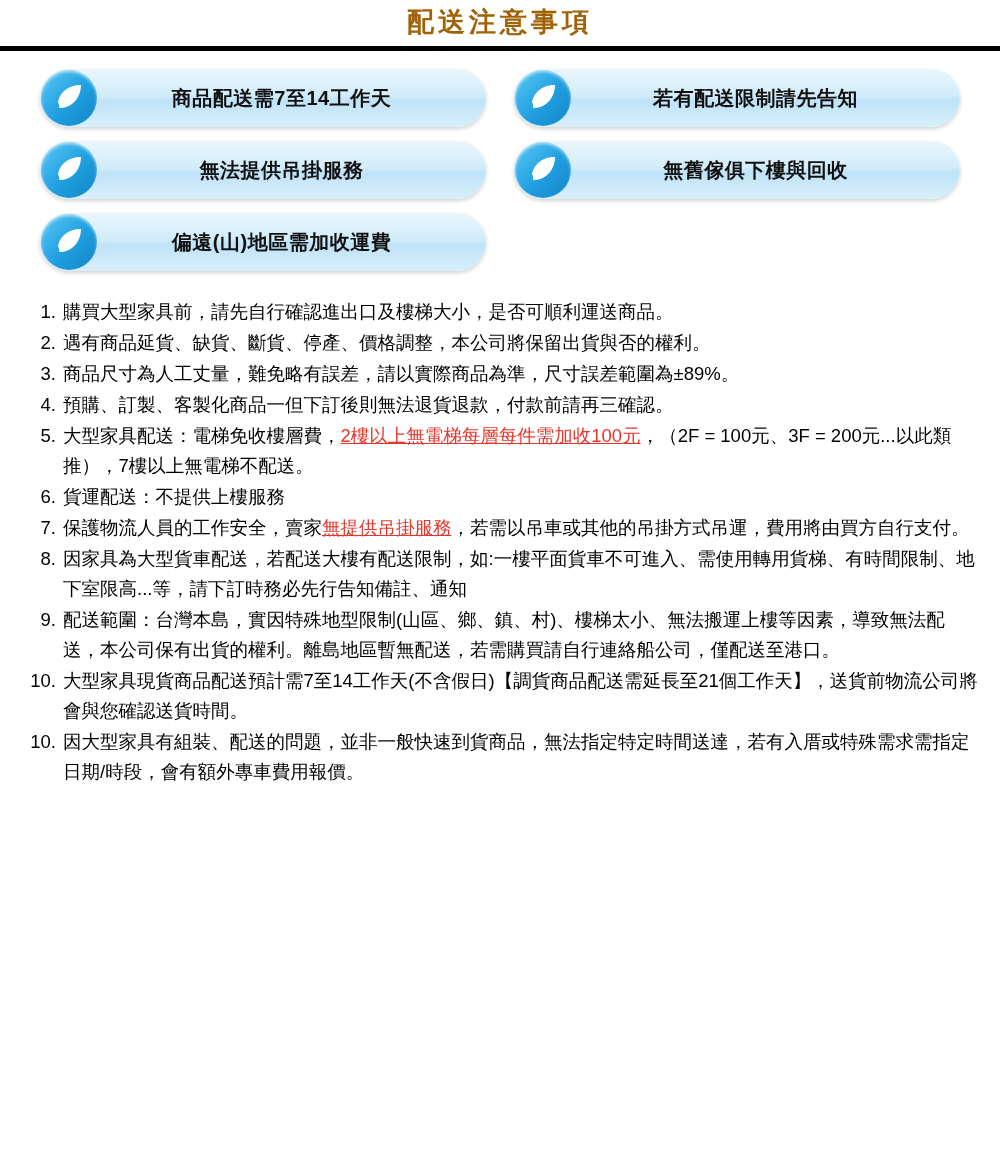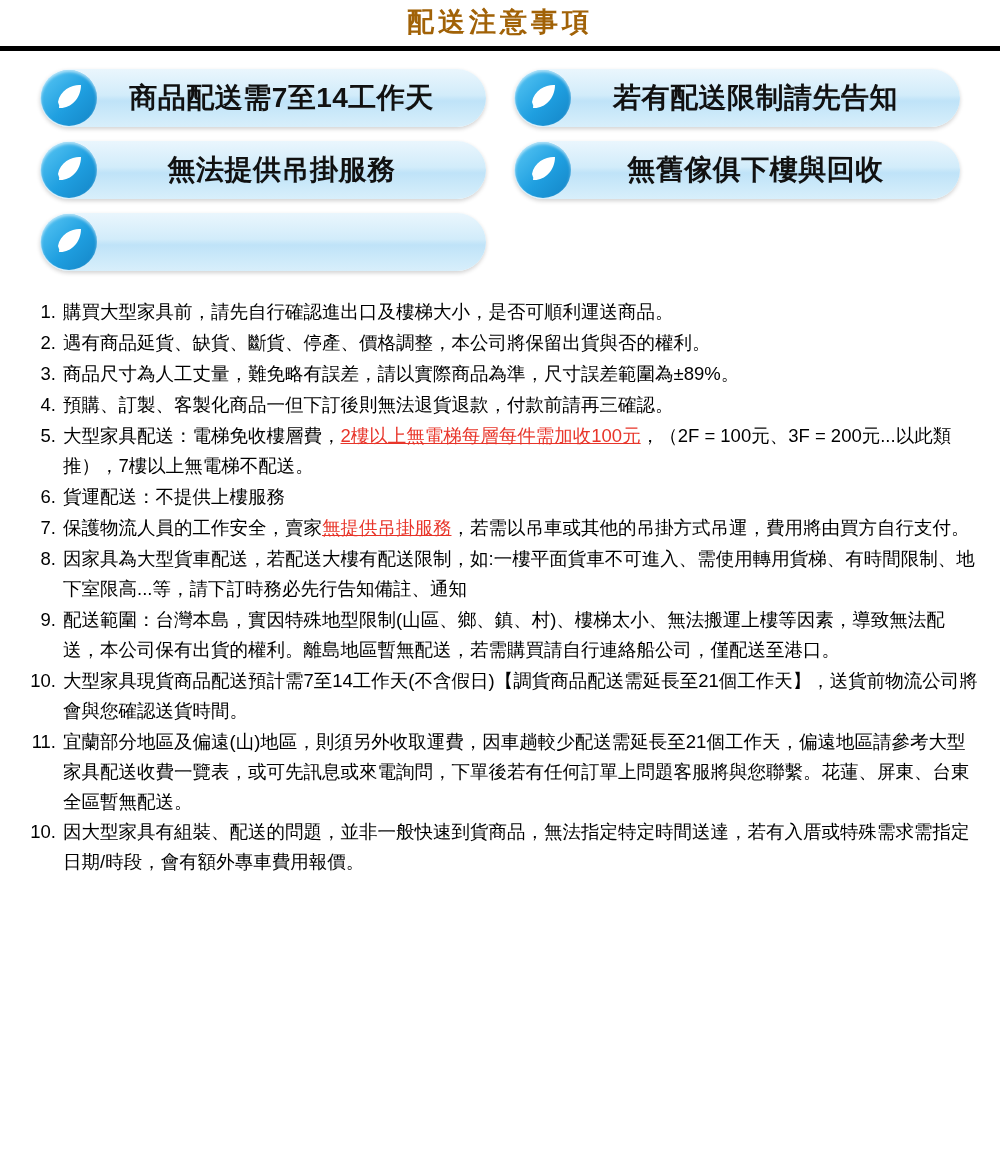--- a/index.html
+++ b/index.html
@@ -73,21 +73,21 @@
     box-shadow: inset 0 2px 3px rgba(255,255,255,0.6);
     display: flex;
     align-items: center;
     justify-content: center;
   }
   .badge-icon svg { display: block; }
 
   .badge-label {
     flex: 1 1 auto;
     text-align: center;
-    font-size: 28px;
+    font-size: 20px;
     font-weight: bold;
     color: #111;
     letter-spacing: 0.5px;
     padding-left: 6px;
   }
 
   
   .notes {
     padding: 6px 20px 0 20px;
     font-size: 18.5px;
@@ -162,20 +162,21 @@
       </div>
     </div>
 
     <div class="badge-row">
       <div class="badge left">
         <span class="badge-icon">
           <svg width="38" height="38" viewBox="0 0 38 38">
             <path d="M8 23 C10 10, 24 5, 31 6 C31 20, 20 30, 9 29 C9 24, 14 18, 22 14 C15 19, 11 24, 10 29 Z" fill="#ffffff"></path>
           </svg>
         </span>
+        <span class="badge-label">偏遠(山)地區需加收運費</span>
       </div>
     </div>
   </div>
 
   <div class="notes" id="notes-list">
       <div class="note">
         <div class="note-num">1.</div>
         <div class="note-body"><span>購買大型家具前，請先自行確認進出口及樓梯大小，是否可順利運送商品。</span></div>
       </div>
       <div class="note">
@@ -208,22 +209,18 @@
       </div>
       <div class="note">
         <div class="note-num">9.</div>
         <div class="note-body"><span>配送範圍：台灣本島，實因特殊地型限制(山區、鄉、鎮、村)、樓梯太小、無法搬運上樓等因素，導致無法配送，本公司保有出貨的權利。離島地區暫無配送，若需購買請自行連絡船公司，僅配送至港口。</span></div>
       </div>
       <div class="note">
         <div class="note-num">10.</div>
         <div class="note-body"><span>大型家具現貨商品配送預計需7至14工作天(不含假日)【調貨商品配送需延長至21個工作天】，送貨前物流公司將會與您確認送貨時間。</span></div>
       </div>
       <div class="note">
-        <div class="note-num">11.</div>
-        <div class="note-body"><span>宜蘭部分地區及偏遠(山)地區，則須另外收取運費，因車趟較少配送需延長至21個工作天，偏遠地區請參考大型家具配送收費一覽表，或可先訊息或來電詢問，下單後若有任何訂單上問題客服將與您聯繫。花蓮、屏東、台東全區暫無配送。</span></div>
-      </div>
-      <div class="note">
         <div class="note-num">10.</div>
         <div class="note-body"><span>因大型家具有組裝、配送的問題，並非一般快速到貨商品，無法指定特定時間送達，若有入厝或特殊需求需指定日期/時段，會有額外專車費用報價。</span></div>
       </div>
     </div>
 
 </div>
 
 </body></html>

